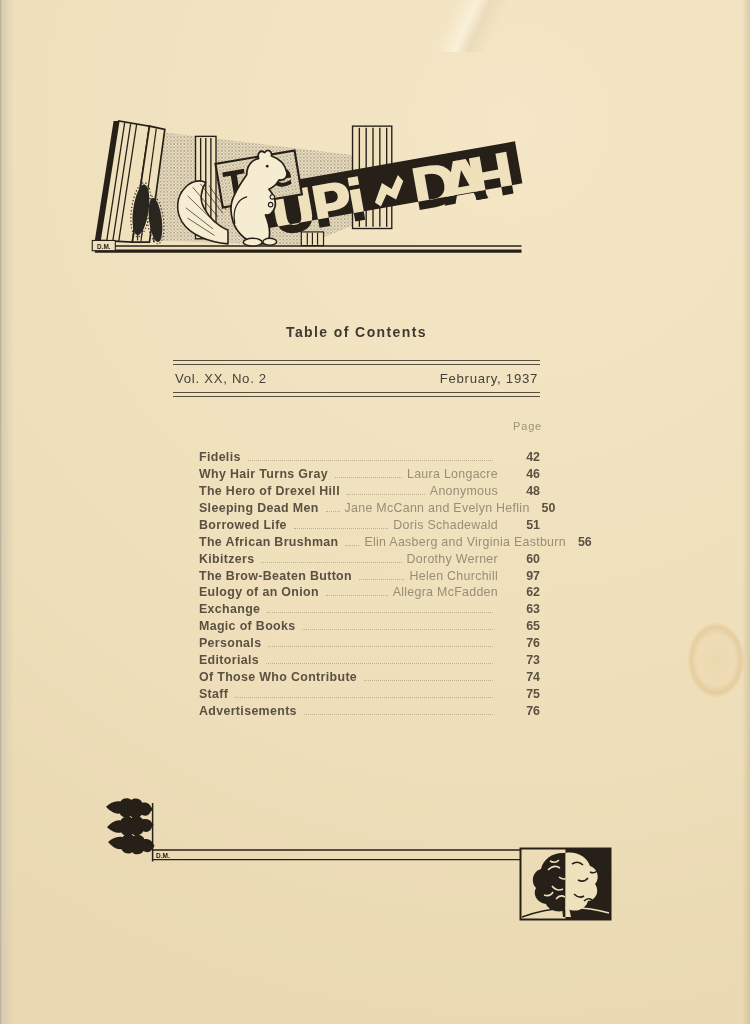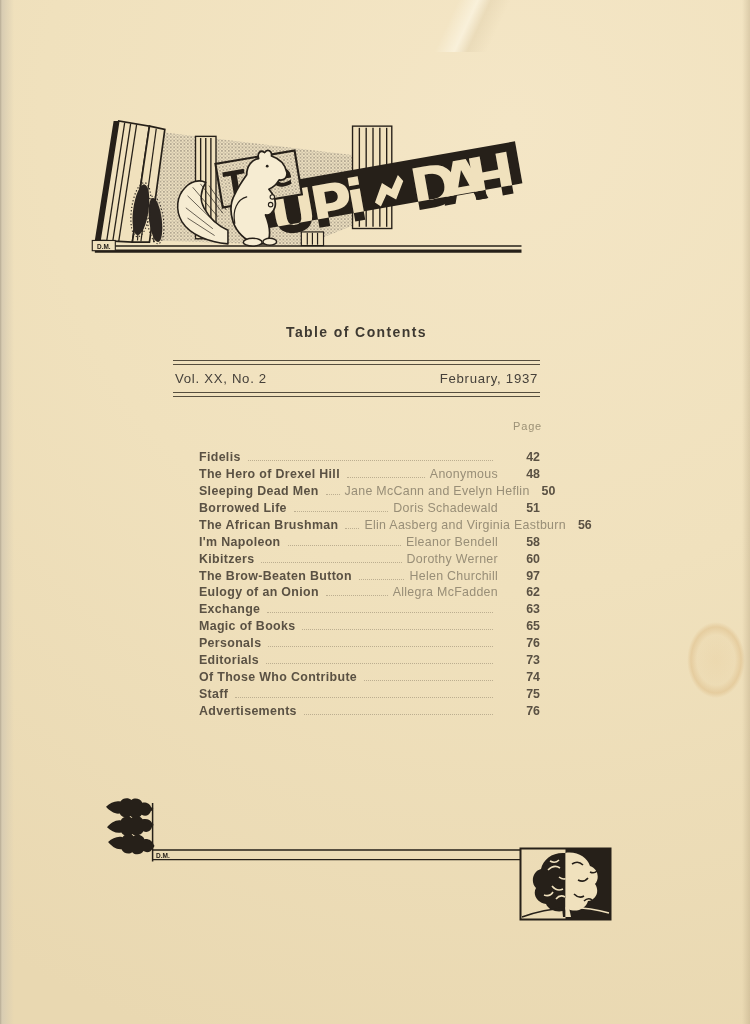--- a/index.html
+++ b/index.html
@@ -169,20 +169,26 @@
     <div class="pagelabel">Page</div>
   </div>
 
   <div class="toc-list">
       <div class="row">
         <span class="t">Fidelis</span>
         <span class="leader"></span>
         <span class="p">42</span>
       </div>
       <div class="row">
+        <span class="t">Why Hair Turns Gray</span>
+        <span class="leader"></span>
+        <span class="a">Laura Longacre</span>
+        <span class="p">46</span>
+      </div>
+      <div class="row">
         <span class="t">The Hero of Drexel Hill</span>
         <span class="leader"></span>
         <span class="a">Anonymous</span>
         <span class="p">48</span>
       </div>
       <div class="row">
         <span class="t">Sleeping Dead Men</span>
         <span class="leader"></span>
         <span class="a">Jane McCann and Evelyn Heflin</span>
         <span class="p">50</span>
@@ -191,26 +197,20 @@
         <span class="t">Borrowed Life</span>
         <span class="leader"></span>
         <span class="a">Doris Schadewald</span>
         <span class="p">51</span>
       </div>
       <div class="row">
         <span class="t">The African Brushman</span>
         <span class="leader"></span>
         <span class="a">Elin Aasberg and Virginia Eastburn</span>
         <span class="p">56</span>
-      </div>
-      <div class="row">
-        <span class="t">I'm Napoleon</span>
-        <span class="leader"></span>
-        <span class="a">Eleanor Bendell</span>
-        <span class="p">58</span>
       </div>
       <div class="row">
         <span class="t">Kibitzers</span>
         <span class="leader"></span>
         <span class="a">Dorothy Werner</span>
         <span class="p">60</span>
       </div>
       <div class="row">
         <span class="t">The Brow-Beaten Button</span>
         <span class="leader"></span>

